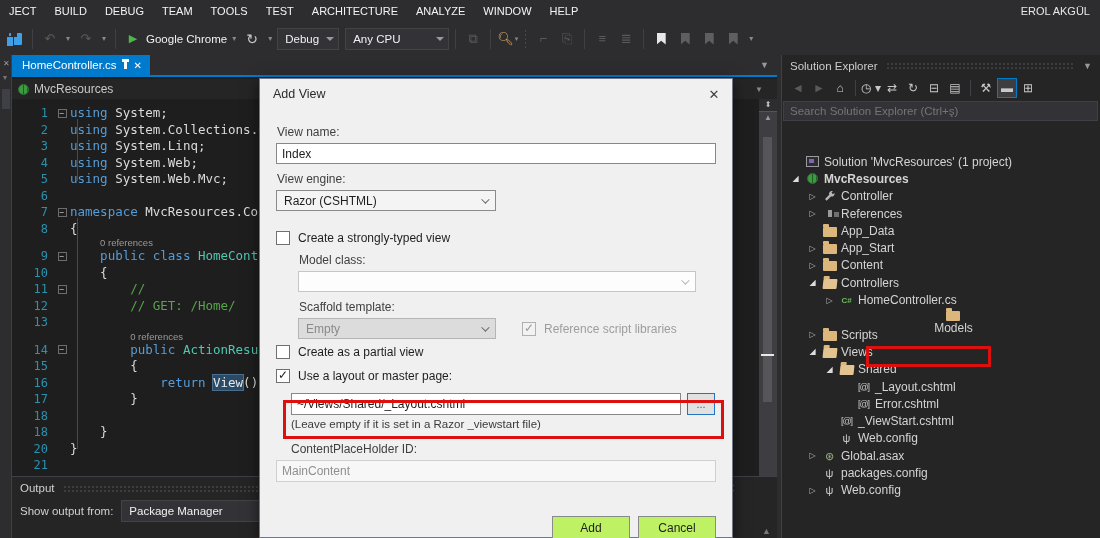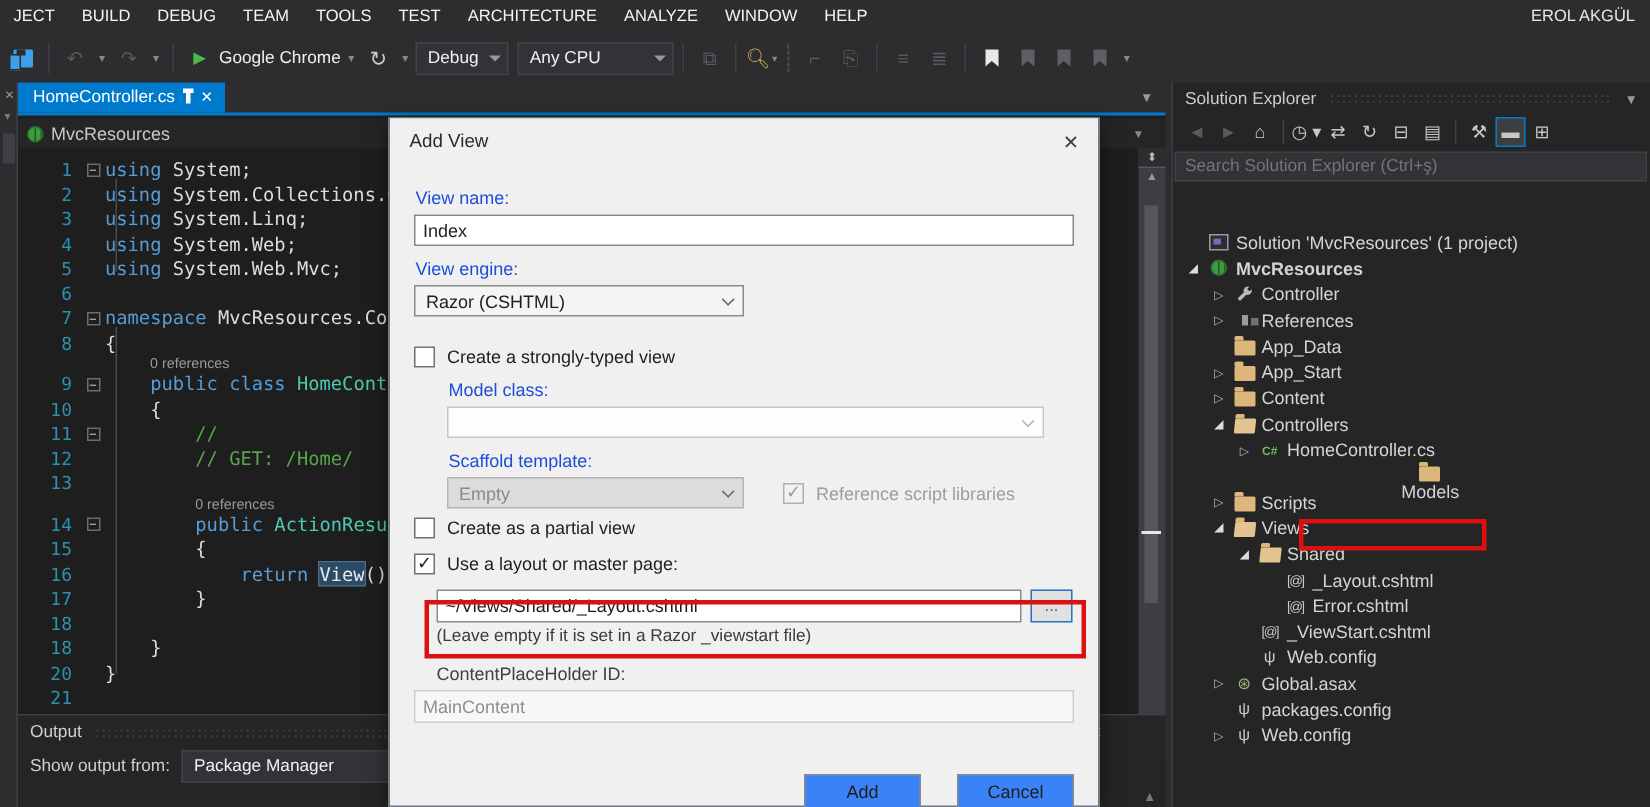--- a/index.html
+++ b/index.html
@@ -118,38 +118,38 @@
   .i-cfg { font-size:11px; color:#c8c8c8; line-height:10px; }
   .i-asax { font-size:11px; color:#9ab87a; line-height:10px; }
   .i-ref { width:4px; height:7px; background:#9a9a9a; position:relative; }
   .i-ref:after { content:""; position:absolute; left:6px; top:2px; width:5px; height:5px; background:#707074; }
 
   
   .dialog { position:absolute; left:259px; top:78px; width:474px; height:460px; background:#f0f0f0; border:1px solid #707885; box-shadow:0 4px 14px rgba(0,0,0,.55); color:#1e1e1e; font-size:12px; z-index:50; }
   .dlg-title { height:30px; background:#f0f0f0; display:flex; align-items:center; padding-left:13px; font-size:12.5px; color:#2b2b2b; }
   .dlg-x { margin-left:auto; width:36px; height:30px; display:flex; align-items:center; justify-content:center; color:#404040; font-size:13px; }
   .dlg-body { position:relative; padding:8px 16px 0 16px; }
-  .dlg-label { color:#1d4ed8; margin:8px 0 4px 1px; }
+  .dlg-label { color:#404040; margin:8px 0 4px 1px; }
   .dlg-label.dim { color:#404040; }
   .txt { width:440px; height:21px; background:#fff; border:1px solid #888; font-size:12px; padding:0 5px; font-family:"Liberation Sans", sans-serif; color:#1e1e1e; outline:none; }
   .txt.dim { background:#f7f7f7; border-color:#cfcfcf; color:#8f8f8f; }
   .combo { height:21px; background:#f4f4f4; border:1px solid #8a8a8a; display:flex; align-items:center; padding:0 7px; color:#1e1e1e; position:relative; }
   .combo .chev { position:absolute; right:8px; width:6px; height:6px; border-right:1.5px solid #666; border-bottom:1.5px solid #666; transform:rotate(45deg) translateY(-2px); }
   .combo.dim { background:#fdfdfd; border-color:#c6c6c6; color:#8f8f8f; }
   .combo.dim .chev { border-color:#b5b5b5; }
   .combo.dim2 { background:#dcdcdc; border-color:#b5b5b5; color:#8a8a8a; }
   .cbrow { display:flex; align-items:center; gap:8px; margin-top:12px; }
   .cb { width:14px; height:14px; background:#fff; border:1px solid #707070; flex:none; position:relative; }
   .cb.checked:after { content:"✓"; position:absolute; left:1px; top:-2px; font-size:12px; color:#1e1e1e; }
   .cb.dim { border-color:#b0b0b0; background:#f2f2f2; }
   .cb.dim:after { color:#9a9a9a; }
   .browse-btn { width:28px; height:22px; background:#e1e1e1; border:1px solid #2673c2; color:#555; font-size:11px; display:flex; align-items:center; justify-content:center; }
   .hint { font-size:11.5px; color:#3a3a3a; margin:3px 0 0 2px; }
   .dlg-buttons { position:absolute; left:0; top:437px; width:472px; display:flex; justify-content:flex-end; gap:8px; padding-right:16px; }
-  .btn { width:78px; height:23px; background:#3b82f6; border:1px solid #8a8a8a; font-size:12px; color:#1e1e1e; display:flex; align-items:center; justify-content:center; font-family:"Liberation Sans", sans-serif;margin-left:16px; }
+  .btn { width:78px; height:23px; background:#bef264; border:1px solid #8a8a8a; font-size:12px; color:#1e1e1e; display:flex; align-items:center; justify-content:center; font-family:"Liberation Sans", sans-serif; }
 
   
   .anno { position:absolute; border:3px solid #dd1010; z-index:60; pointer-events:none; }
   .anno-dialog { left:23px; top:321px; width:441px; height:39px; }
   .anno-tree { left:866px; top:346px; width:125px; height:21px; }
 </style>
 </head>
 <body>
 
 <div id="app">

